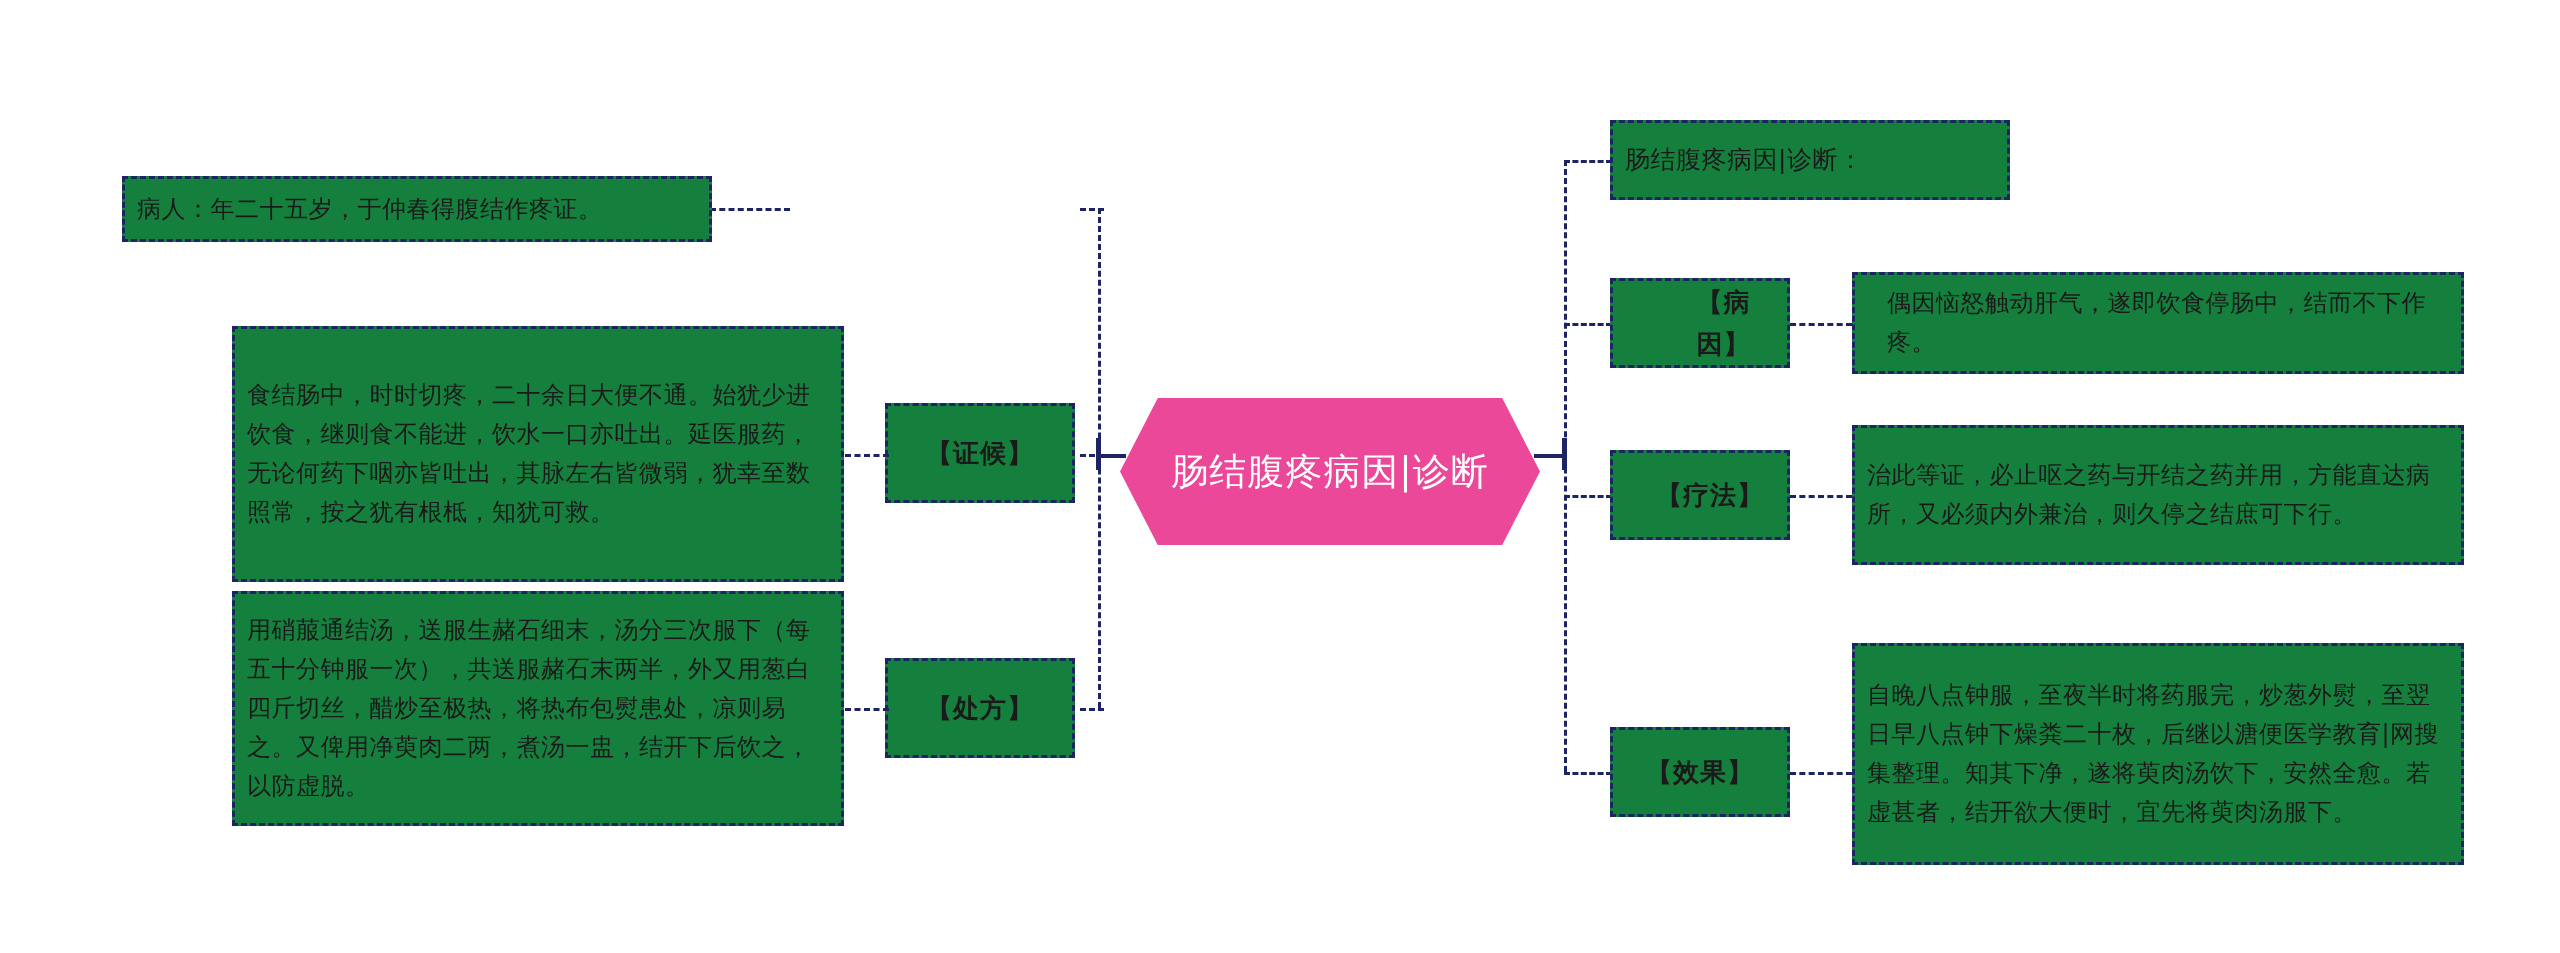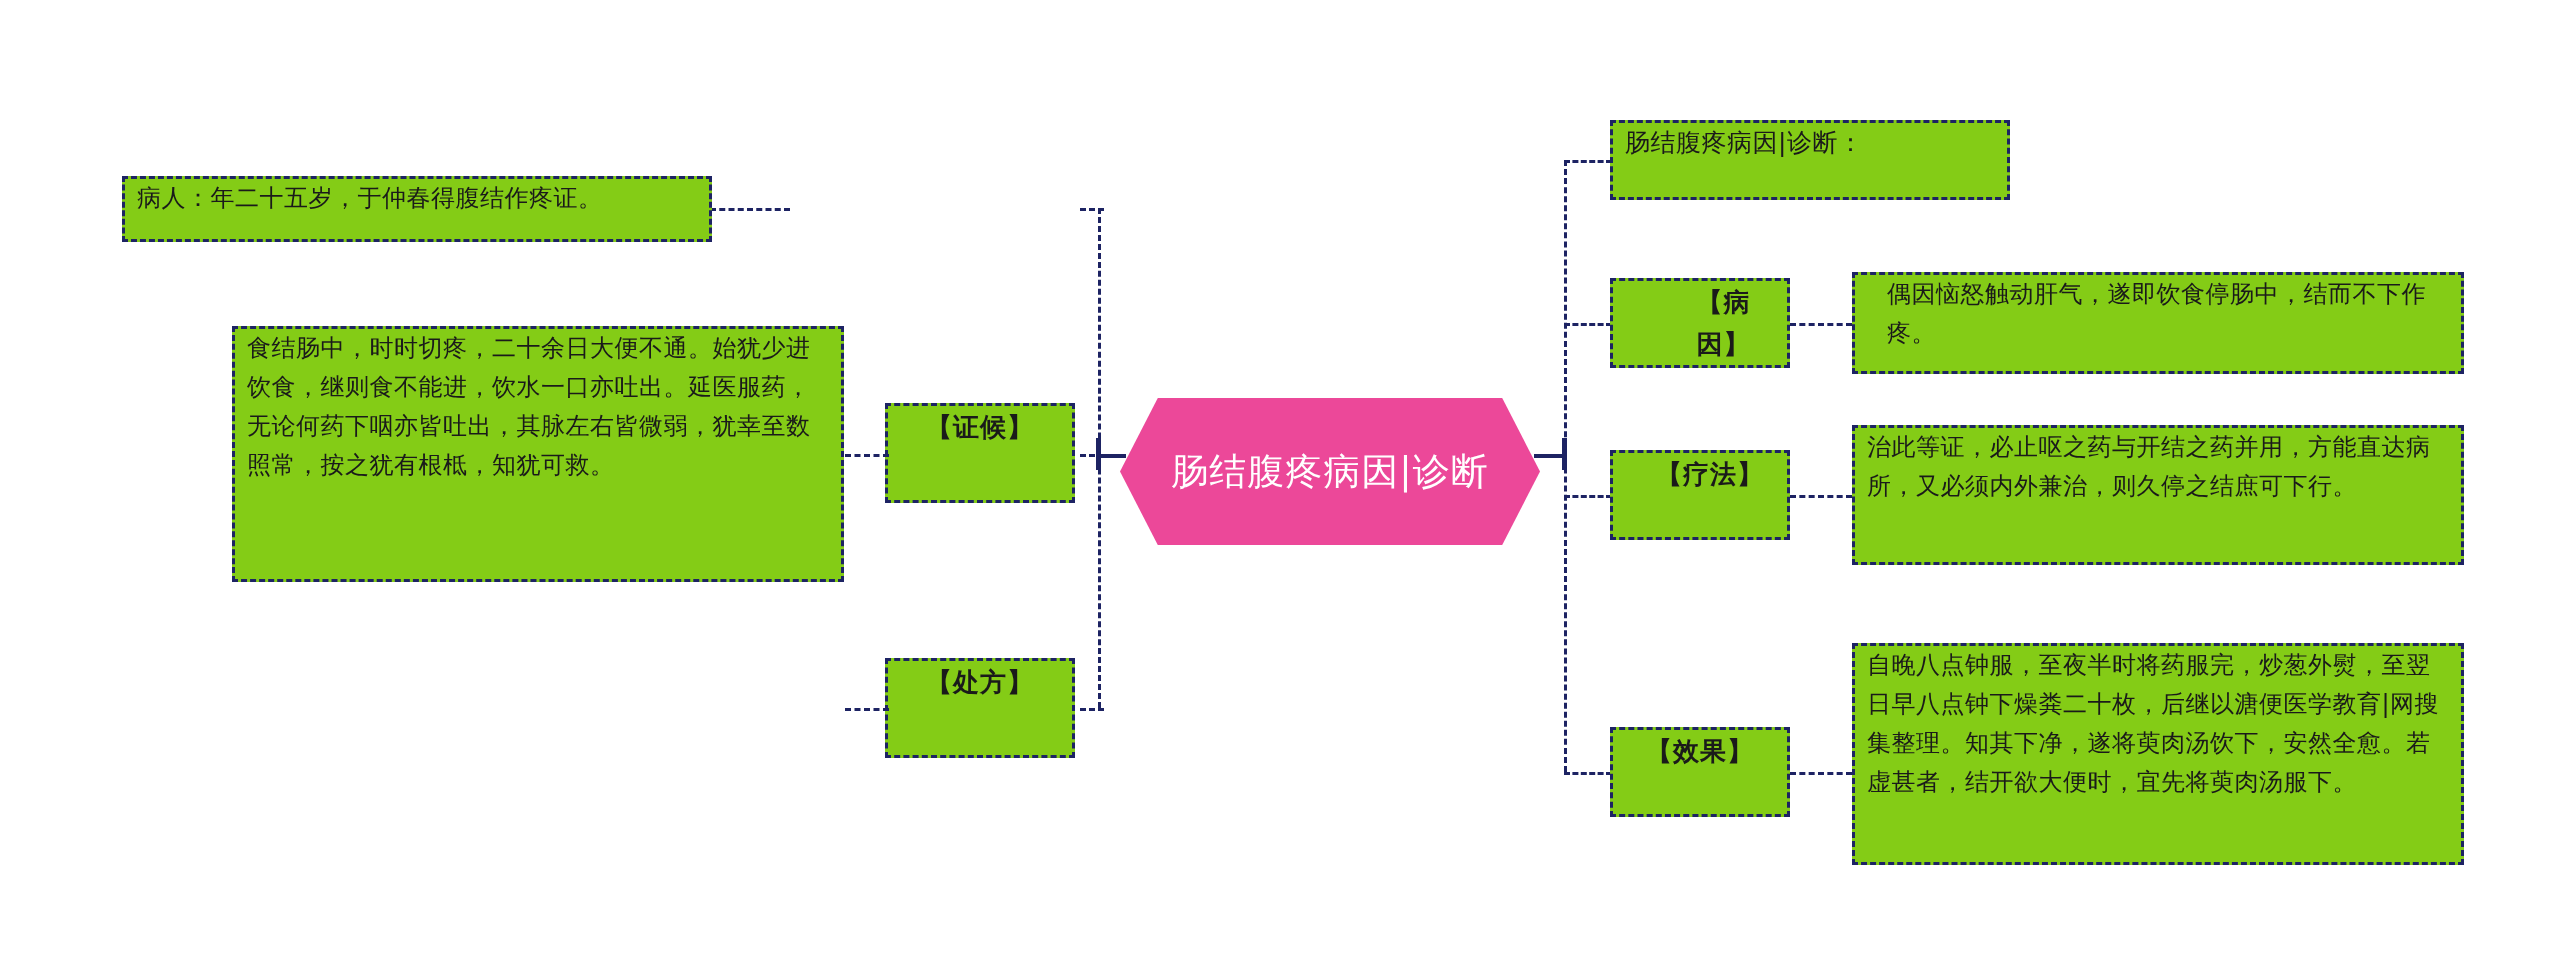--- a/index.html
+++ b/index.html
@@ -16,24 +16,24 @@
     width: 2560px;
     height: 953px;
     background: #ffffff;
     overflow: hidden;
   }
 
   
   .node {
     position: absolute;
     box-sizing: border-box;
-    background: #84cc16;
+    background: #15803d;
     border: 3px dashed #1d2363;
     display: flex;
-    align-items: flex-start;
+    align-items: center;
     color: #1a1a1a;
     line-height: 1.62;
     letter-spacing: 0.5px;
   }
   .node .txt {
     display: block;
     width: 100%;
     padding: 0 12px;
     white-space: pre-wrap;
     word-break: break-all;
@@ -118,20 +118,23 @@
   <div class="stub-h" style="left:845px; top:454px; width:44px;"></div>
   <div class="node content-node fs-24" style="left:232px; top:326px; width:612px; height:256px;">
     <span class="txt">食结肠中，时时切疼，二十余日大便不通。始犹少进饮食，继则食不能进，饮水一口亦吐出。延医服药，无论何药下咽亦皆吐出，其脉左右皆微弱，犹幸至数照常，按之犹有根柢，知犹可救。</span>
   </div>
 
   <div class="stub-h" style="left:1080px; top:708px; width:24px;"></div>
   <div class="node label-node fs-26" style="left:885px; top:658px; width:190px; height:100px;">
     <span class="txt">【处方】</span>
   </div>
   <div class="stub-h" style="left:845px; top:708px; width:44px;"></div>
+  <div class="node content-node fs-24" style="left:232px; top:591px; width:612px; height:235px;">
+    <span class="txt">用硝菔通结汤，送服生赭石细末，汤分三次服下（每五十分钟服一次），共送服赭石末两半，外又用葱白四斤切丝，醋炒至极热，将热布包熨患处，凉则易之。又俾用净萸肉二两，煮汤一盅，结开下后饮之，以防虚脱。</span>
+  </div>
 
   <div id="central-node">
     <span>肠结腹疼病因|诊断</span>
   </div>
 
   <div class="stub-solid" style="left:1534px; top:454px; width:30px;"></div>
   <div class="tee" style="left:1562px; top:438px; height:32px;"></div>
 
   <div class="trunk" style="left:1564px; top:160px; height:612px;"></div>
 

